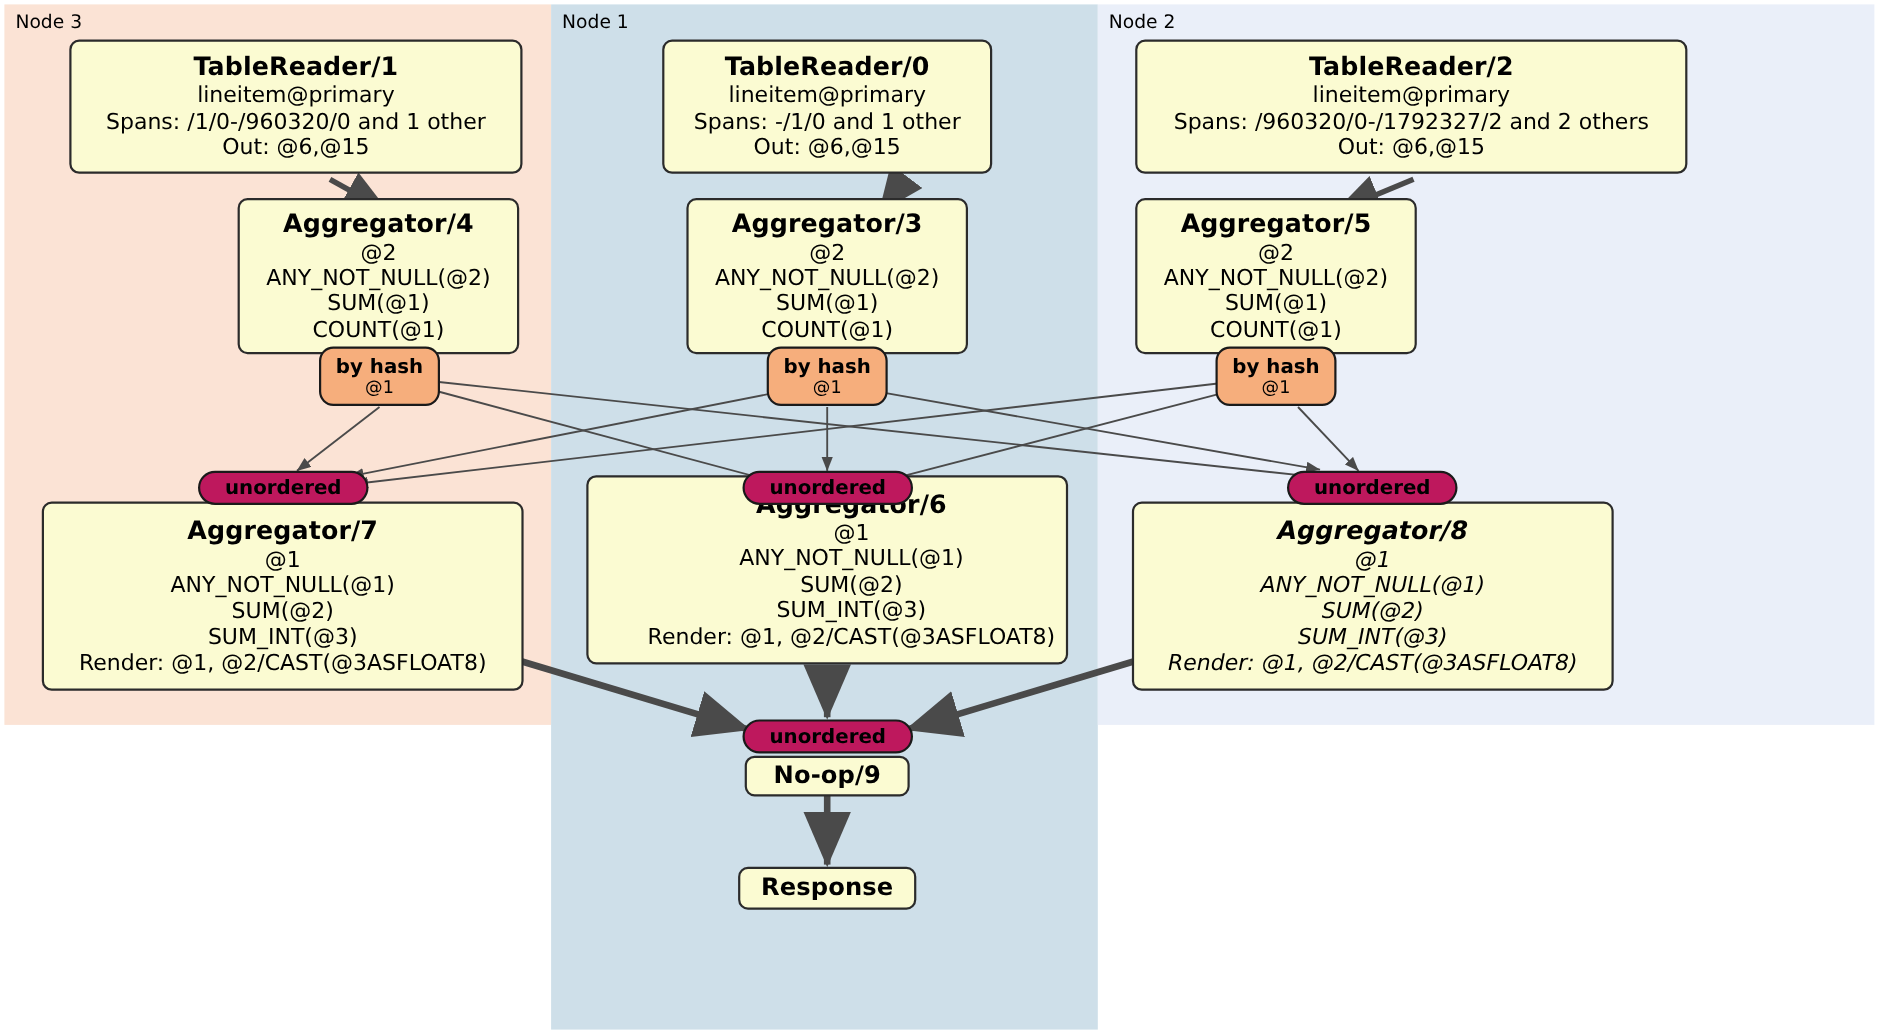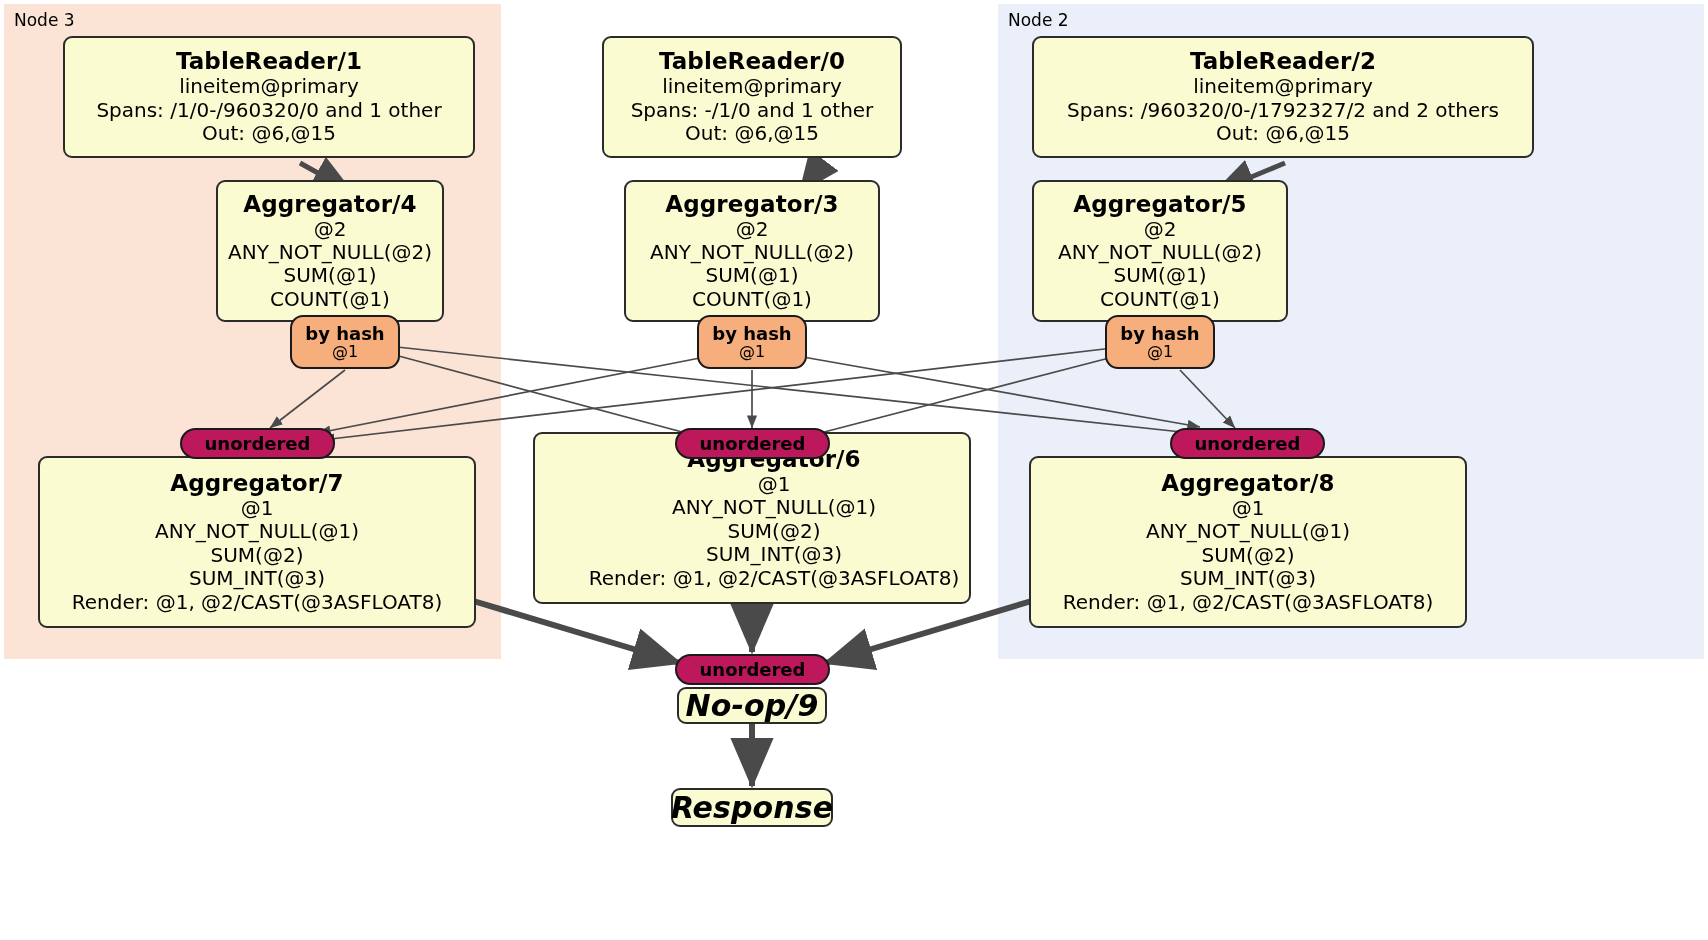--- a/index.html
+++ b/index.html
@@ -38,29 +38,32 @@
     position:absolute;box-sizing:border-box;
     border:2px solid #1a1a1a;border-radius:15px;
     display:flex;flex-direction:column;justify-content:center;align-items:center;
     line-height:1.08;color:#000;text-align:left;
   }
   .pill.hash{background:#f6ae7c;border-radius:13px;}
   .pill.unord{background:#be185d;border-radius:16px;}
   .pill .ptitle{font-weight:bold;font-size:18px;}
   .pill .psub{font-size:16px;}
 
-  .small-proc .title{font-size:30px;font-style:italic;}
+  .small-proc .title{font-size:22px;}
 </style>
 </head>
 <body>
 
 <div id="stage">
 
   <div class="region" id="region-node3">
     <span class="region-label">Node 3</span>
+  </div>
+  <div class="region" id="region-node1">
+    <span class="region-label">Node 1</span>
   </div>
   <div class="region" id="region-node2">
     <span class="region-label">Node 2</span>
   </div>
 
   <svg id="edges" viewBox="0 0 1708 940">
     <defs>
       <marker id="ah" markerWidth="9" markerHeight="9" refX="7.2" refY="3.2" orient="auto" markerUnits="strokeWidth">
         <path d="M0,0 L7.6,3.2 L0,6.4 z" fill="#4a4a4a"></path>
       </marker>
@@ -112,21 +115,21 @@
     <div class="row">Out: @6,@15</div>
   </div>
 
   <div class="proc" style="left:1032px;top:36px;width:502px;height:122px;">
     <div class="title">TableReader/2</div>
     <div class="row">lineitem@primary</div>
     <div class="row">Spans: /960320/0-/1792327/2 and 2 others</div>
     <div class="row">Out: @6,@15</div>
   </div>
 
-  <div class="proc" style="left:216px;top:180px;width:228px;height:142px;">
+  <div class="proc" style="left:216px;top:180px;width:256px;height:142px;">
     <div class="title">Aggregator/4</div>
     <div class="row">@2</div>
     <div class="row">ANY_NOT_NULL(@2)</div>
     <div class="row">SUM(@1)</div>
     <div class="row">COUNT(@1)</div>
   </div>
 
   <div class="proc" style="left:624px;top:180px;width:256px;height:142px;">
     <div class="title">Aggregator/3</div>
     <div class="row">@2</div>
@@ -154,21 +157,21 @@
 
   <div class="proc" style="left:533px;top:432px;width:438px;height:172px;padding-left:44px;">
     <div class="title">Aggregator/6</div>
     <div class="row">@1</div>
     <div class="row">ANY_NOT_NULL(@1)</div>
     <div class="row">SUM(@2)</div>
     <div class="row">SUM_INT(@3)</div>
     <div class="row">Render: @1, @2/CAST(@3ASFLOAT8)</div>
   </div>
 
-  <div class="proc" style="left:1029px;top:456px;width:438px;height:172px;">
+  <div class="proc" style="left:1029px;top:456px;width:438px;height:172px;font-style:italic;">
     <div class="title">Aggregator/8</div>
     <div class="row">@1</div>
     <div class="row">ANY_NOT_NULL(@1)</div>
     <div class="row">SUM(@2)</div>
     <div class="row">SUM_INT(@3)</div>
     <div class="row">Render: @1, @2/CAST(@3ASFLOAT8)</div>
   </div>
 
   <div class="proc small-proc" style="left:677px;top:687px;width:150px;height:37px;">
     <div class="title">No-op/9</div>

